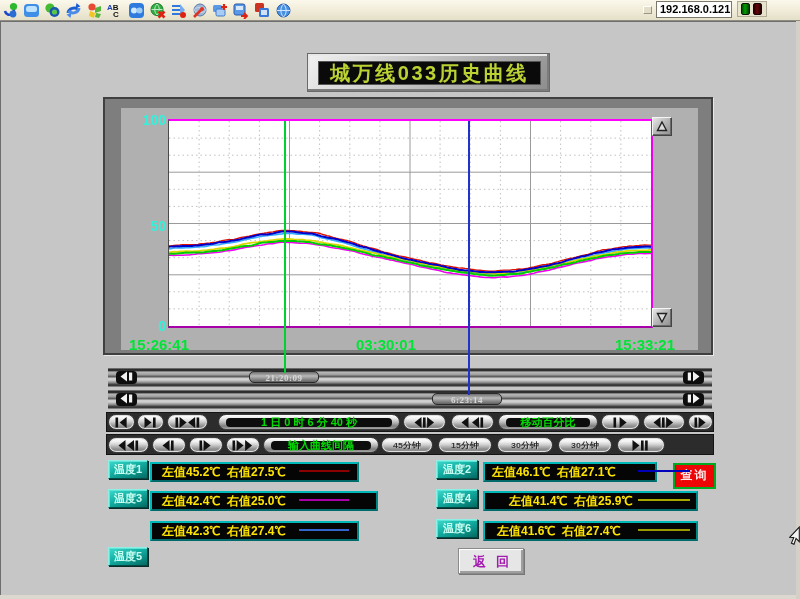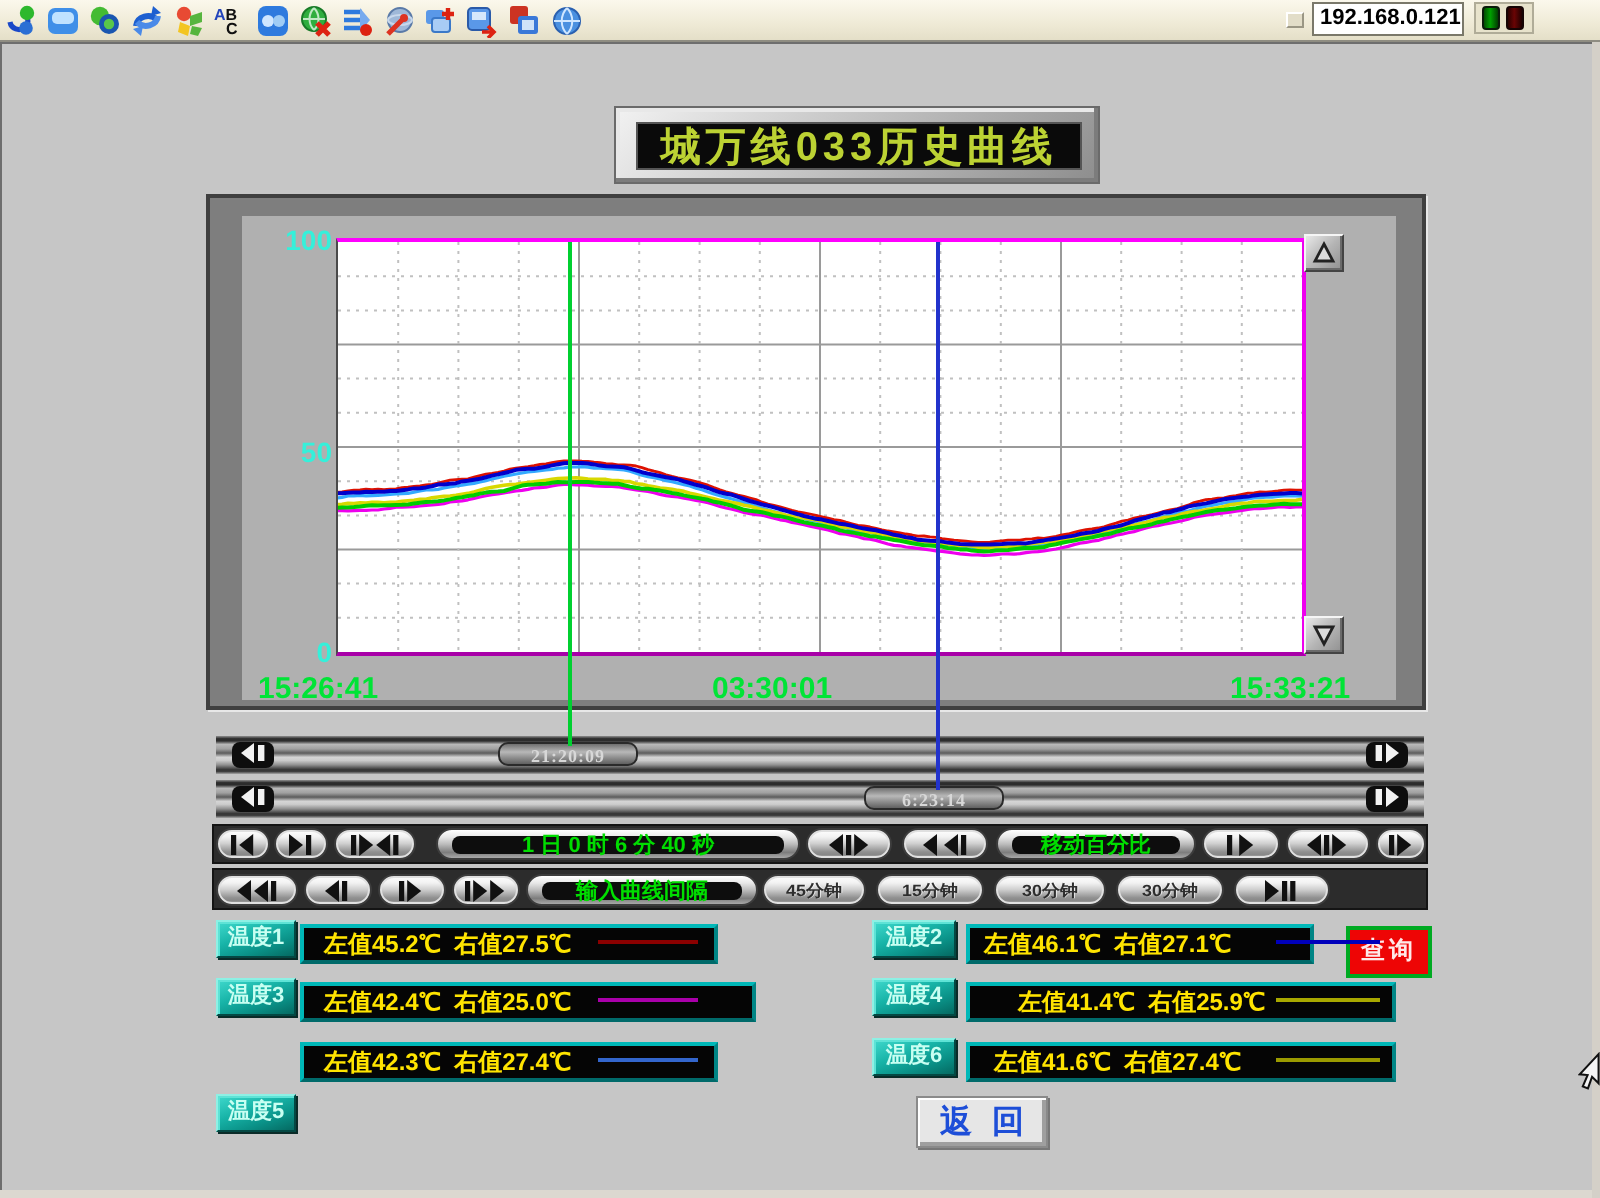--- a/index.html
+++ b/index.html
@@ -364,17 +364,17 @@
 
 <div class="tbtn" style="left:108px; top:519px; width:40px;margin-top:28px;">温度5</div>
 <div class="tpanel" style="left:150px; top:521px; width:209px; padding-left:10px;">左值42.3℃&nbsp;&nbsp;右值27.4℃</div>
 <div class="tline" style="left:299px; top:529px; width:50px; background:#3366cc;"></div>
 <div class="tbtn" style="left:436px; top:519px; width:42px;">温度6</div>
 <div class="tpanel" style="left:483px; top:521px; width:215px; padding-left:12px;">左值41.6℃&nbsp;&nbsp;右值27.4℃</div>
 <div class="tline" style="left:638px; top:529px; width:52px; background:#9a9a00;"></div>
 
 <div class="abs" style="left:458px; top:548px; width:66px; height:26px; background:#e6e6e6;
   border:1px solid #8a8a8a; box-shadow:inset 1px 1px 0 #ffffff, inset -2px -2px 0 #9f9f9f, 1px 1px 0 #777;
-  color:#1d4ed8; font-size:16px; font-weight:bold; text-align:center; line-height:25px; letter-spacing:10px; text-indent:10px;">返回</div>
+  color:#a21caf; font-size:13px; font-weight:bold; text-align:center; line-height:25px; letter-spacing:10px; text-indent:10px;">返回</div>
 
 <svg class="abs" style="left:789px; top:526px;" width="12" height="21" viewBox="0 0 14 24">
   <path d="M12 1 L12 18 L8.2 14.2 L5.8 21 L2.8 19.8 L5.6 13.2 L1 12.8 Z" fill="#f4f4f4" stroke="#111" stroke-width="1.2"></path>
 </svg>
 
 </body></html>

